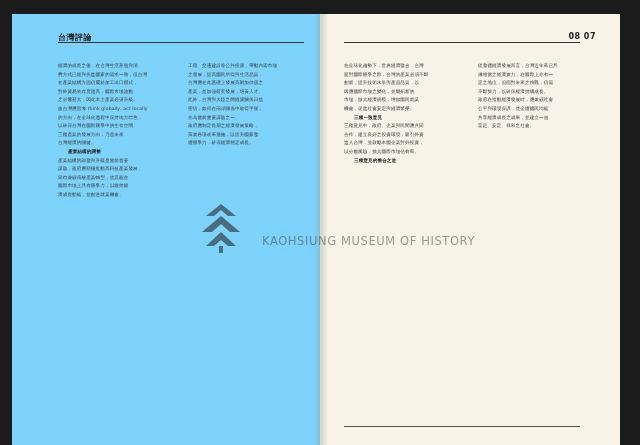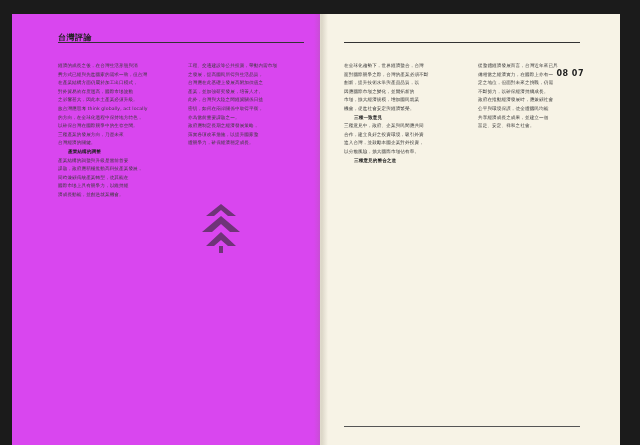--- a/index.html
+++ b/index.html
@@ -3,34 +3,34 @@
 <meta charset="utf-8">
 <style>
   html, body { margin: 0; padding: 0; }
   body {
     width: 640px; height: 445px; overflow: hidden;
     background: #1b1b1b; position: relative;
     font-family: "DejaVu Sans", sans-serif;
   }
   .page {
     position: absolute; top: 14px; bottom: 0;
-    background: #d946ef;
+    background: #7dd3fc;
   }
   .page.left { left: 12px; width: 308px; }
   .page.right { left: 320px; width: 300px; background: #f7f3e6; }
   .gutter {
     position: absolute; top: 14px; bottom: 0; left: 314px; width: 14px;
     background: linear-gradient(90deg, rgba(0,0,0,0) 0%, rgba(120,110,90,0.18) 45%, rgba(120,110,90,0.22) 55%, rgba(0,0,0,0) 100%);
   }
   .running-head {
     position: absolute; top: 18px; font-size: 8px; font-weight: bold; color: #222;
     letter-spacing: 0.5px;
   }
   .left .running-head { left: 46px; }
-  .right .running-head { right: 36px; margin-top: 37px; }
+  .right .running-head { right: 24px; }
   .rule {
     position: absolute; top: 28px; height: 1px; background: #333;
   }
   .left .rule { left: 46px; right: 16px; }
   .right .rule { left: 24px; right: 40px; }
   .col {
     position: absolute; top: 48px; width: 104px;
     font-size: 4.6px; line-height: 8.6px; color: #3a3a3a;
     letter-spacing: 0.1px; text-align: justify; word-break: break-all;
   }
@@ -131,13 +131,14 @@
 
 <div class="watermark">
   <svg class="wm-logo" viewBox="0 0 42 52">
     <g fill="rgba(40,40,40,0.6)">
       <path d="M21 2 L6 14 L14 14 L21 8 L28 14 L36 14 Z"></path>
       <path d="M21 14 L2 30 L12 30 L21 22 L30 30 L40 30 Z"></path>
       <path d="M21 30 L6 44 L14 44 L21 38 L28 44 L36 44 Z"></path>
       <rect x="19" y="44" width="4" height="7"></rect>
     </g>
   </svg>
+  <div class="wm-en">KAOHSIUNG MUSEUM OF HISTORY</div>
 </div>
 
 </body></html>

